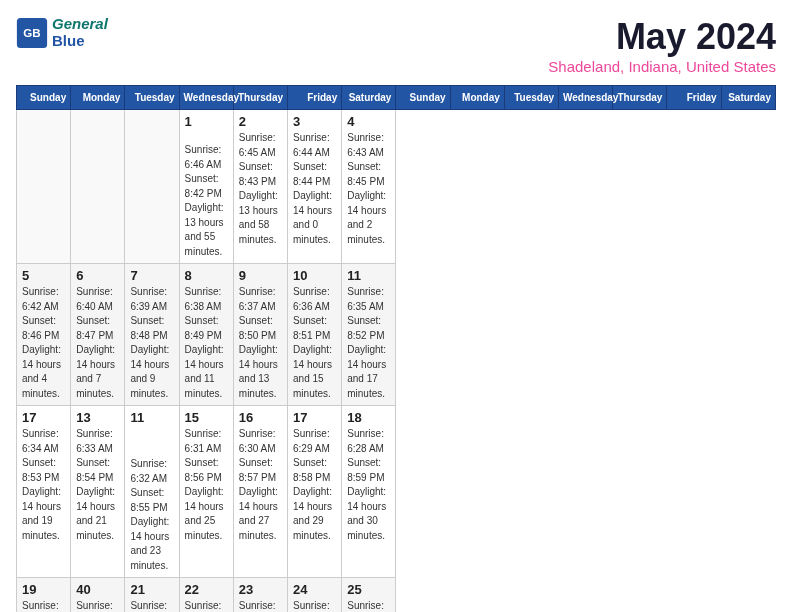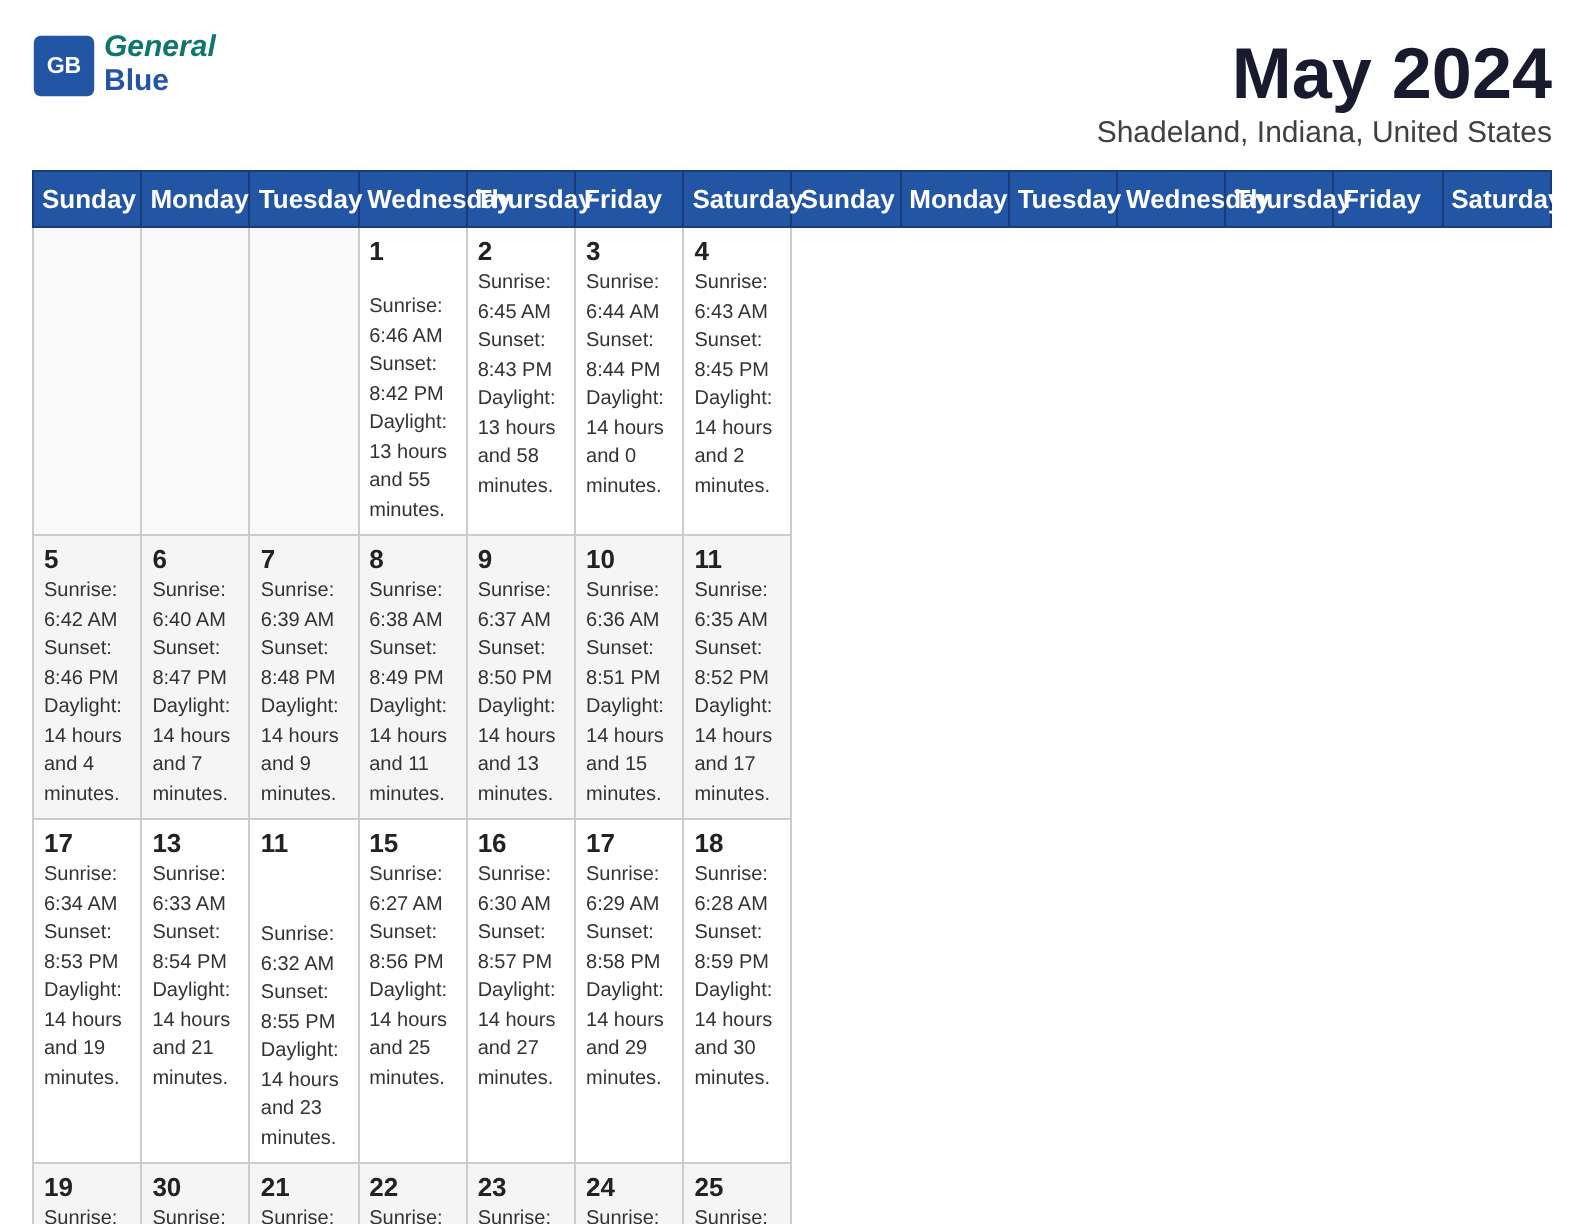--- a/index.html
+++ b/index.html
@@ -38,34 +38,34 @@
     .title-block {
       text-align: right;
     }
     .title-block .month-year {
       font-size: 36px;
       font-weight: bold;
       color: #1a1a2e;
     }
     .title-block .location {
       font-size: 15px;
-      color: #404040;
+      color: #ec4899;
     }
     table {
       width: 100%;
       border-collapse: collapse;
       table-layout: fixed;
     }
     thead th {
       background-color: #2255a4;
       color: #fff;
-      font-size: 13px;
+      font-size: 10px;
       font-weight: bold;
       padding: 6px 4px;
-      text-align: left;
+      text-align: right;
       border: 1px solid #1a3a7a;
     }
     tbody td {
       border: 1px solid #ccc;
       vertical-align: top;
       padding: 4px 5px;
       font-size: 10.5px;
       color: #222;
       height: 80px;
       background: #fff;
@@ -229,21 +229,21 @@
         </td>
         <td>
           <span class="day-num">11</span>
           <div class="day-info" style="white-space: pre-line; margin-top: 32px;">Sunrise: 6:32 AM
 Sunset: 8:55 PM
 Daylight: 14 hours
 and 23 minutes.</div>
         </td>
         <td>
           <span class="day-num">15</span>
-          <div class="day-info" style="white-space: pre-line;">Sunrise: 6:27 AM
+          <div class="day-info" style="white-space: pre-line;">Sunrise: 6:31 AM
 Sunset: 8:56 PM
 Daylight: 14 hours
 and 25 minutes.</div>
         </td>
         <td>
           <span class="day-num">16</span>
           <div class="day-info" style="white-space: pre-line;">Sunrise: 6:30 AM
 Sunset: 8:57 PM
 Daylight: 14 hours
 and 27 minutes.</div>
@@ -265,21 +265,21 @@
       </tr>
       <tr>
         <td>
           <span class="day-num">19</span>
           <div class="day-info" style="white-space: pre-line;">Sunrise: 6:27 AM
 Sunset: 9:00 PM
 Daylight: 14 hours
 and 32 minutes.</div>
         </td>
         <td>
-          <span class="day-num">30</span>
+          <span class="day-num">40</span>
           <div class="day-info" style="white-space: pre-line;">Sunrise: 6:27 AM
 Sunset: 9:01 PM
 Daylight: 14 hours
 and 34 minutes.</div>
         </td>
         <td>
           <span class="day-num">21</span>
           <div class="day-info" style="white-space: pre-line;">Sunrise: 6:26 AM
 Sunset: 9:02 PM
 Daylight: 14 hours

